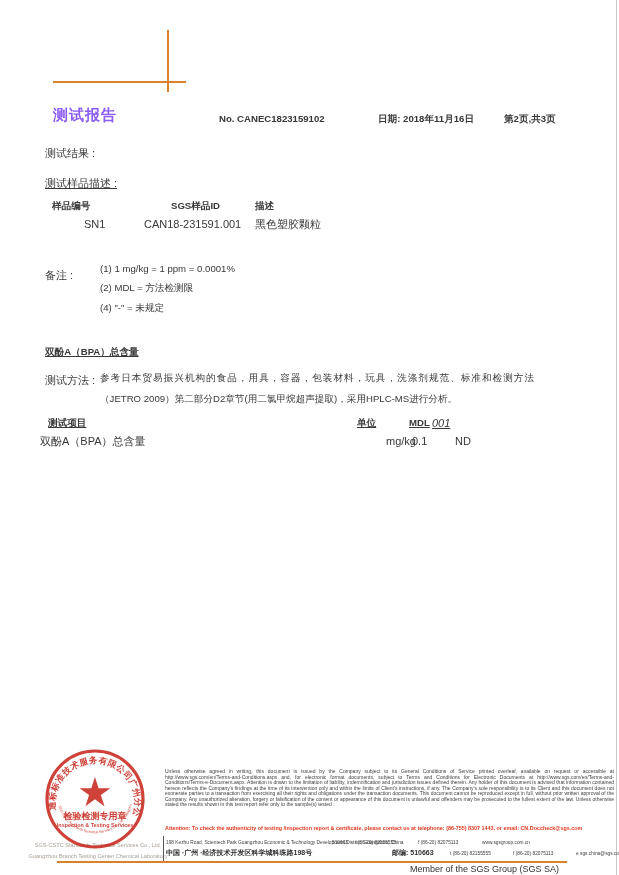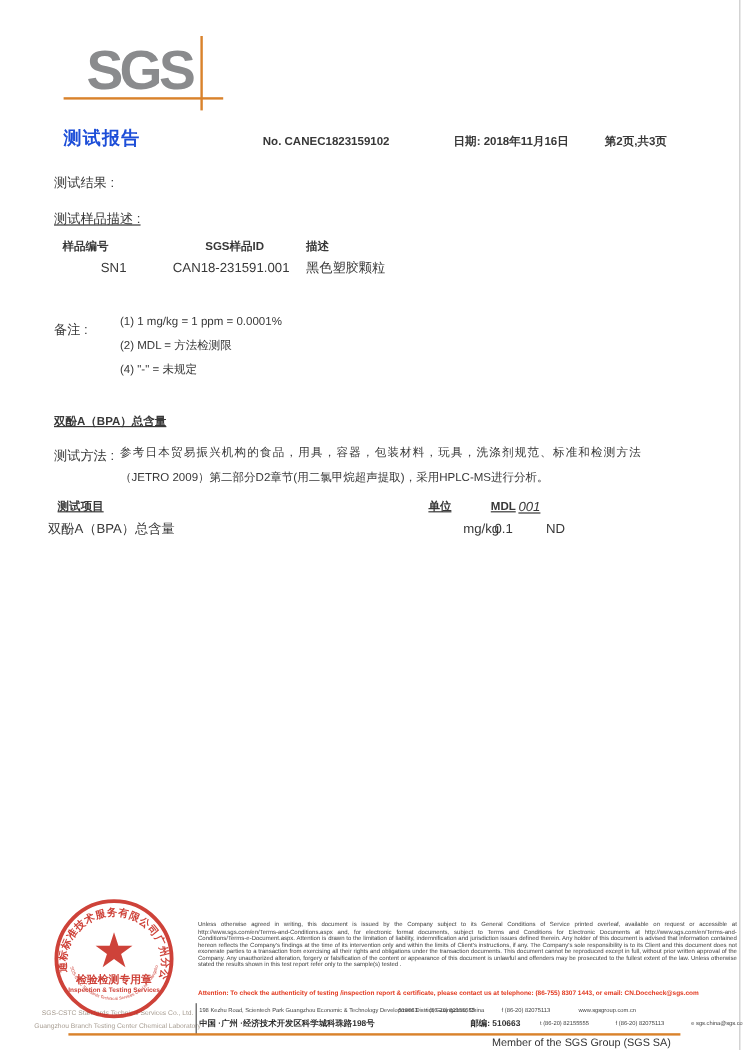--- a/index.html
+++ b/index.html
@@ -3,21 +3,21 @@
 <meta charset="utf-8">
 <style>
   html,body{margin:0;padding:0;background:#ffffff;}
   #page{position:relative;width:619px;height:875px;background:#ffffff;overflow:hidden;
         font-family:"Liberation Sans","DejaVu Sans",sans-serif;color:#383838;}
   .abs{position:absolute;}
   .u{text-decoration:underline;}
   .it{font-style:italic;}
   .t9{font-size:11px;line-height:12px;}
   .t10b{font-size:9.6px;font-weight:bold;line-height:12px;}
-  .title{font-size:15px;font-weight:bold;letter-spacing:1px;color:#1d4ed8;}
+  .title{font-size:15px;font-weight:bold;letter-spacing:1px;color:#8b5cf6;}
   .logo-text{font-size:46px;line-height:44px;font-weight:bold;color:#8a8b8d;letter-spacing:-3px;
              font-family:"Liberation Sans","DejaVu Sans",sans-serif;}
   .orange{background:#d9822b;}
   .hline{height:1.6px;}
   .vline{width:1.6px;}
   .notes-list div{height:19.3px;font-size:9.6px;}
   .method{width:434px;font-size:9.6px;line-height:20.5px;text-align:justify;}
   .legal{width:449px;font-size:5px;line-height:5.55px;text-align:justify;color:#3f3f3f;}
   .attention{width:449px;font-size:5.4px;line-height:6.2px;font-weight:bold;color:#e2391f;}
   .addr-en{font-size:4.8px;color:#3f3f3f;white-space:nowrap;}
@@ -27,23 +27,20 @@
   .sep-v{width:1px;background:#555;}
   .edge{width:1px;background:#c9c9c9;}
 </style>
 </head>
 <body>
 
 <div id="page">
 
   <div class="abs edge" style="left:616px;top:0;height:875px;"></div>
 
-  <div class="abs" style="left:72px;top:36px;">
-    <span class="logo-text">SGS</span>
-  </div>
   <div class="abs hline orange" style="left:53px;top:81px;width:133px;"></div>
   <div class="abs vline orange" style="left:167px;top:30px;height:62px;"></div>
 
   <div class="abs title" style="left:53px;top:106px;">测试报告</div>
   <div class="abs t10b" style="left:219px;top:113px;">No. CANEC1823159102</div>
   <div class="abs t10b" style="left:378px;top:113px;">日期: 2018年11月16日</div>
   <div class="abs t10b" style="left:504px;top:113px;text-align:right;">第2页,共3页</div>
 
   <div class="abs t9" style="left:45px;top:147px;">测试结果 :</div>
 

